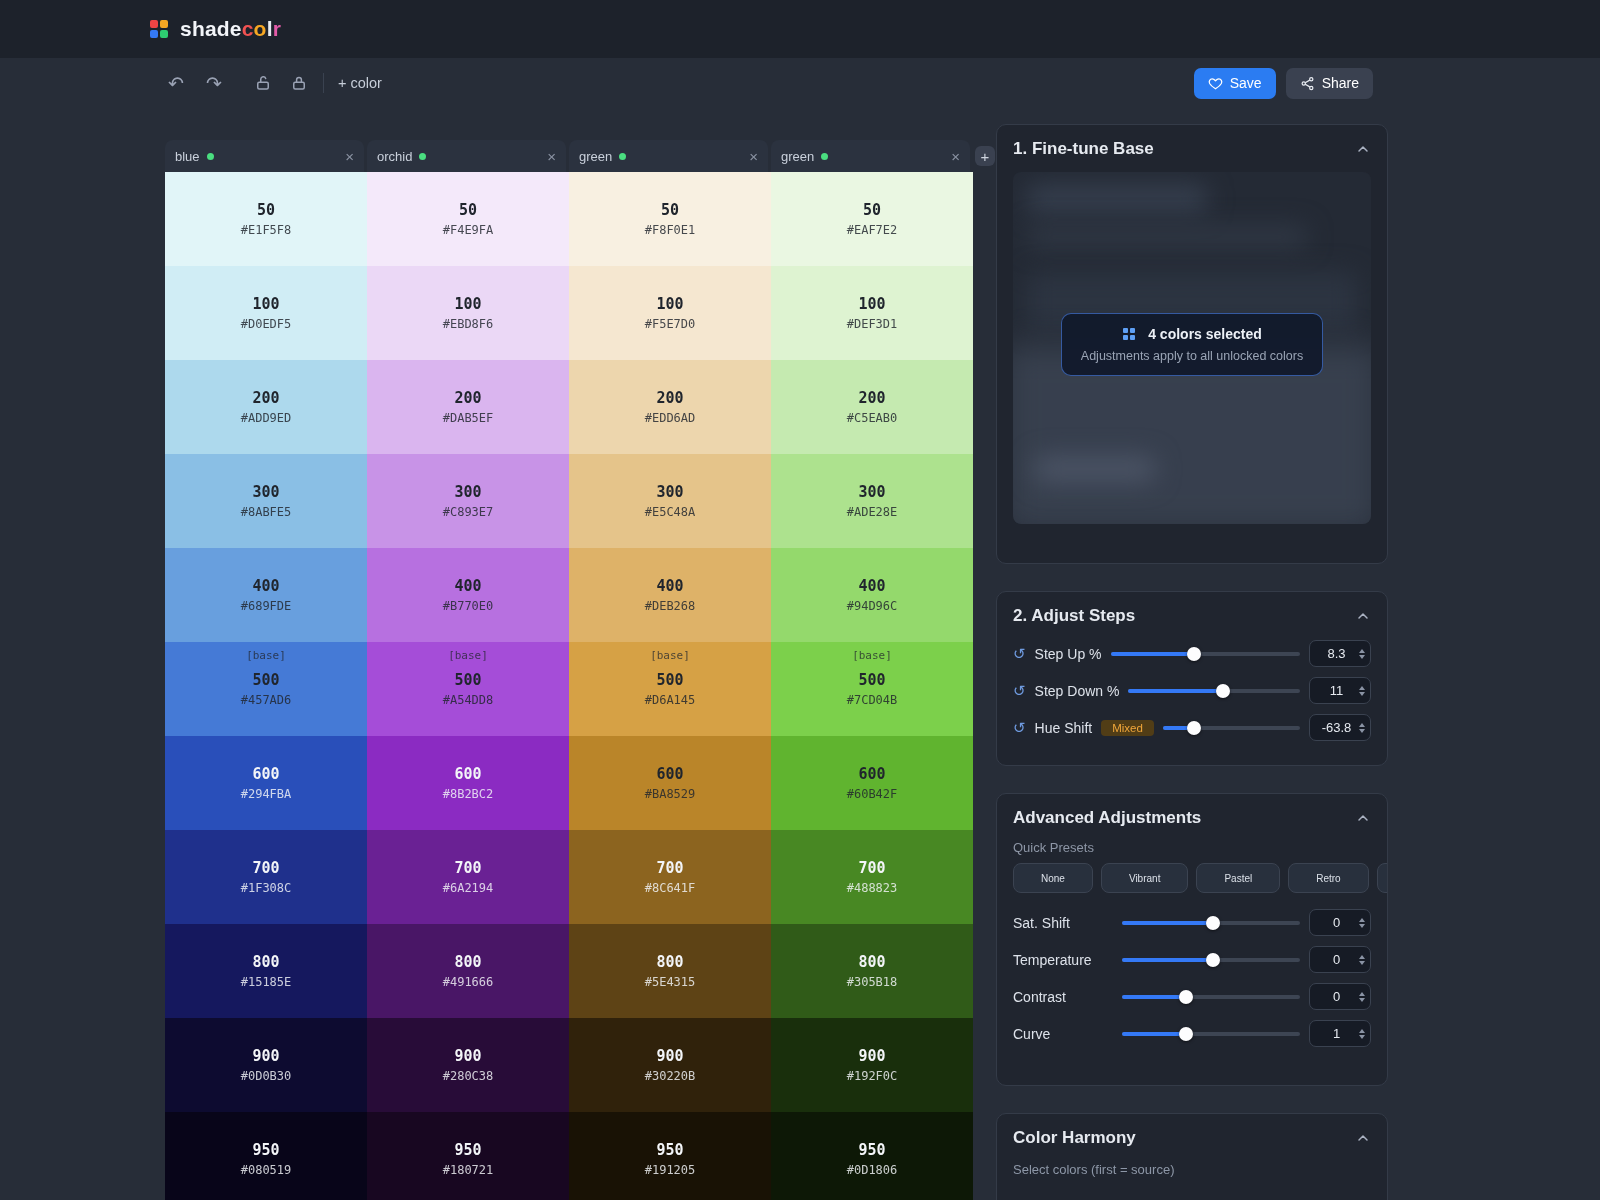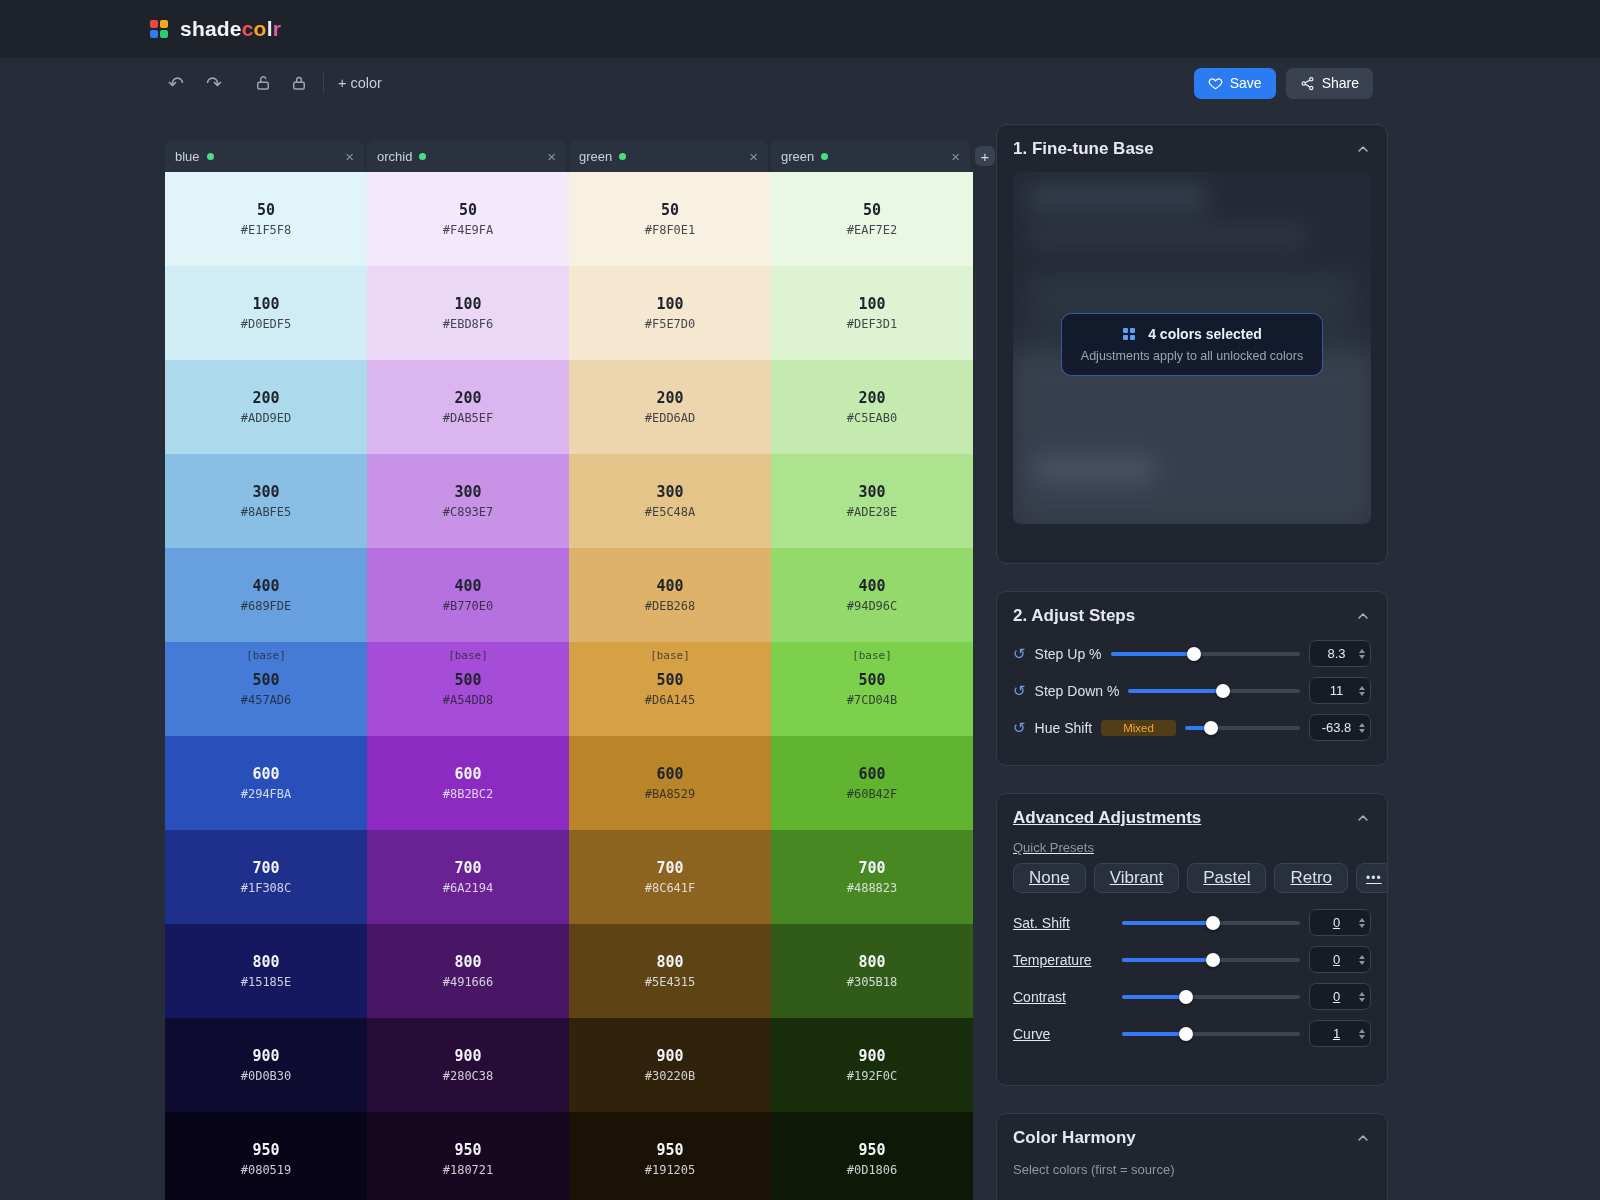--- a/index.html
+++ b/index.html
@@ -68,38 +68,38 @@
   .ov-title-row { display:flex; align-items:center; justify-content:center; gap:12px; }
   .ov-title { font-size:14px; font-weight:bold; color:#edf1f7; }
   .ov-sub { margin-top:7px; font-size:12.5px; color:#9aa4b5; }
 
   .p2 { height:175px; }
   .rows { margin-top:14px; display:flex; flex-direction:column; gap:10px; }
   .srow { display:flex; align-items:center; height:27px; gap:9px; }
   .reset { color:#6f9be0; font-size:15px; cursor:pointer; line-height:1; flex:none; }
   .slabel { font-size:14px; color:#dde2ea; white-space:nowrap; }
   .adv .slabel { width:100px; flex:none; }
-  .badge { background:#513d16; color:#f0a63a; font-size:11.5px; border-radius:4px; padding:2px 22px; flex:none; }
+  .badge { background:#513d16; color:#f0a63a; font-size:11.5px; border-radius:4px; padding:2px 11px; flex:none; }
   .track { position:relative; flex:1; height:4px; border-radius:2px; background:#3d4553; cursor:pointer; }
   .fill { position:absolute; left:0; top:0; bottom:0; background:#3479f6; border-radius:2px; }
   .handle { position:absolute; top:50%; transform:translate(-50%,-50%); width:14px; height:14px; border-radius:50%;
             background:#fdfdfe; box-shadow:0 1px 3px rgba(0,0,0,.55); cursor:pointer; }
   .numbox { flex:none; width:62px; height:27px; background:#161b25; border:1px solid #3a4250; border-radius:7px;
             display:flex; align-items:center; padding:0 5px 0 4px; cursor:text; }
   .numval { flex:1; text-align:center; font-size:13px; color:#e6eaf0; }
   .spin { display:flex; flex-direction:column; gap:2px; cursor:pointer; }
   .spin i { display:block; width:0; height:0; border-left:3.5px solid transparent; border-right:3.5px solid transparent; }
   .spin .up { border-bottom:4px solid #8a93a4; }
   .spin .dn { border-top:4px solid #8a93a4; }
 
-  .p3 { height:293px;text-decoration:underline; }
+  .p3 { height:293px; }
   .qp-label { margin-top:12px; font-size:13px; color:#8d96a6; }
   .presets { margin-top:8px; display:flex; gap:8px; align-items:center; }
-  .preset { height:30px; padding:0 15px; background:#28303d; border:1px solid #3b4351; border-radius:8px;
-            color:#dbe0e8; font-size:17px; cursor:pointer; font-family:inherit; }
+  .preset { height:30px; padding:0 27px; background:#28303d; border:1px solid #3b4351; border-radius:8px;
+            color:#dbe0e8; font-size:10px; cursor:pointer; font-family:inherit; }
   .preset.more { padding:0 9px; letter-spacing:1px; font-size:12px; }
   .adv { margin-top:16px; }
 
   .p4 { height:160px; }
   .harmony-sub { margin-top:14px; font-size:13px; color:#8d97a7; }
 </style>
 </head>
 <body>
 
 <div class="app">

